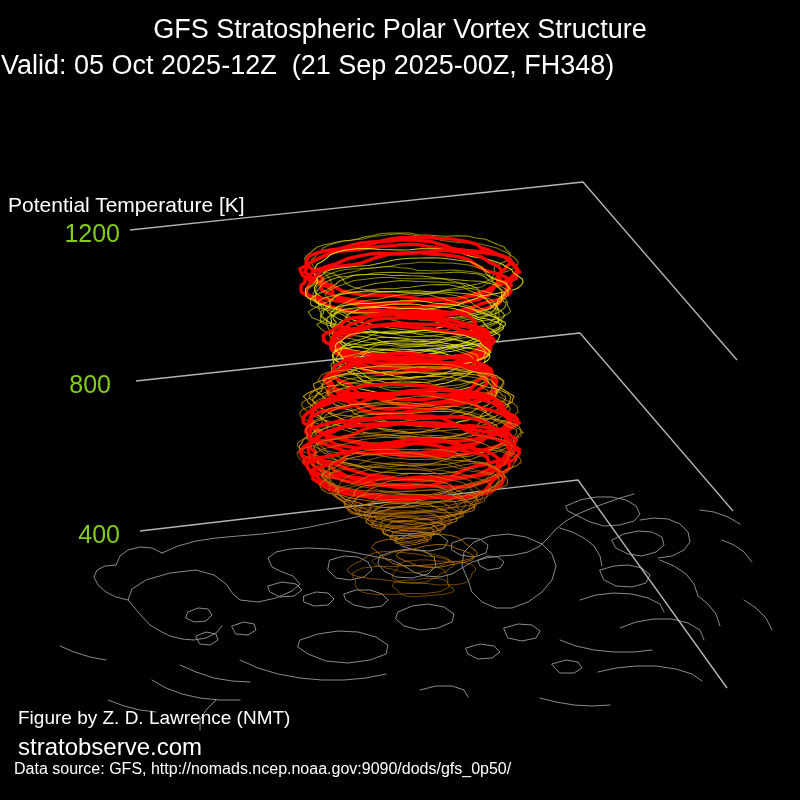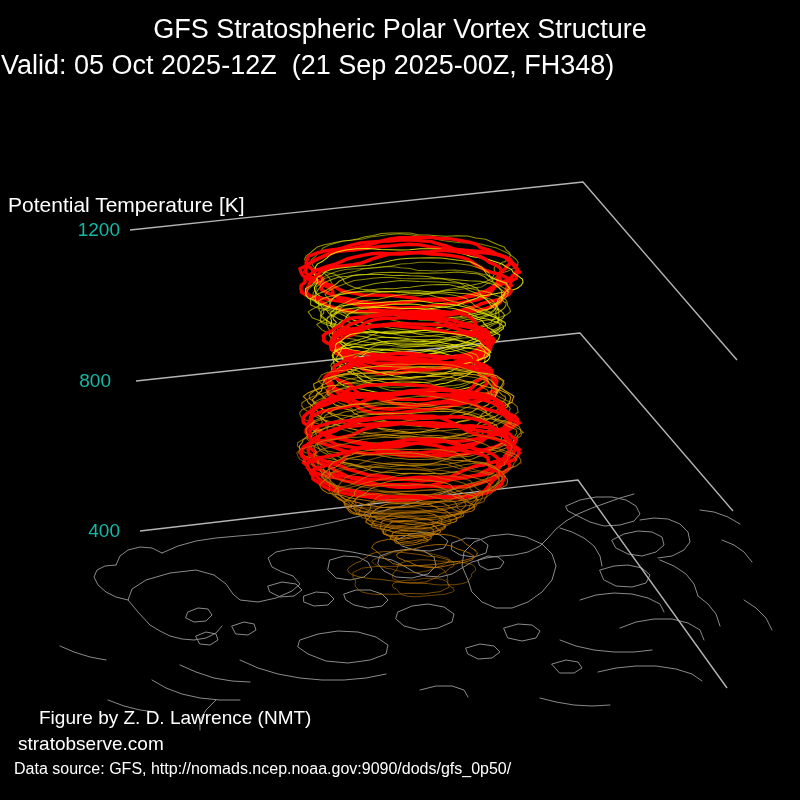--- a/index.html
+++ b/index.html
@@ -4,26 +4,26 @@
 <style>
   html,body{margin:0;padding:0;background:#000;}
   body{width:800px;height:800px;overflow:hidden;
        font-family:"Liberation Sans","DejaVu Sans",sans-serif;}
   #fig{position:relative;width:800px;height:800px;background:#000;}
   svg{position:absolute;left:0;top:0;width:800px;height:800px;}
   .txt{position:absolute;color:#fff;white-space:pre;}
   #title1{left:0;top:14px;width:800px;text-align:center;font-size:27px;}
   #title2{left:1px;top:50px;width:800px;text-align:left;font-size:27px;}
   #axlabel{left:8px;top:172px;font-size:21px;margin-top:21px;}
-  .tick{position:absolute;color:#14b8a6;font-size:19px;text-align:right;width:110px;}
+  .tick{position:absolute;color:#84cc16;font-size:25px;text-align:right;width:110px;}
   #tk0{left:10px;top:219px;}
   #tk1{left:1px;top:370px;}
   #tk2{left:10px;top:520px;}
-  #cred1{left:18px;top:707px;font-size:19px;margin-left:21px;}
-  #cred2{left:18px;top:733px;font-size:19px;}
+  #cred1{left:18px;top:707px;font-size:19px;}
+  #cred2{left:18px;top:733px;font-size:24px;}
   #cred3{left:14px;top:760px;font-size:16px;}
 </style>
 </head>
 <body>
 
 <div id="fig">
 
   <svg viewBox="0 0 800 800">
     <defs>
       <clipPath id="cpAll">

